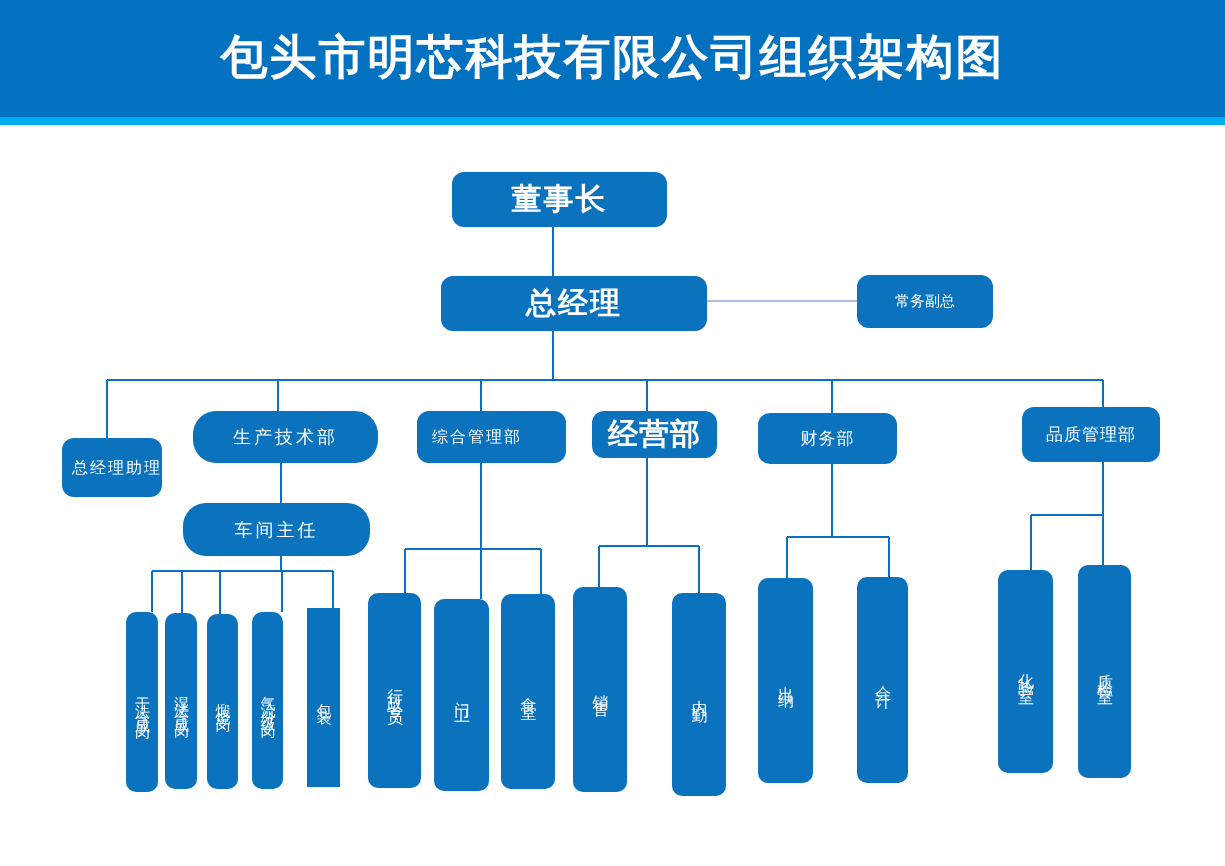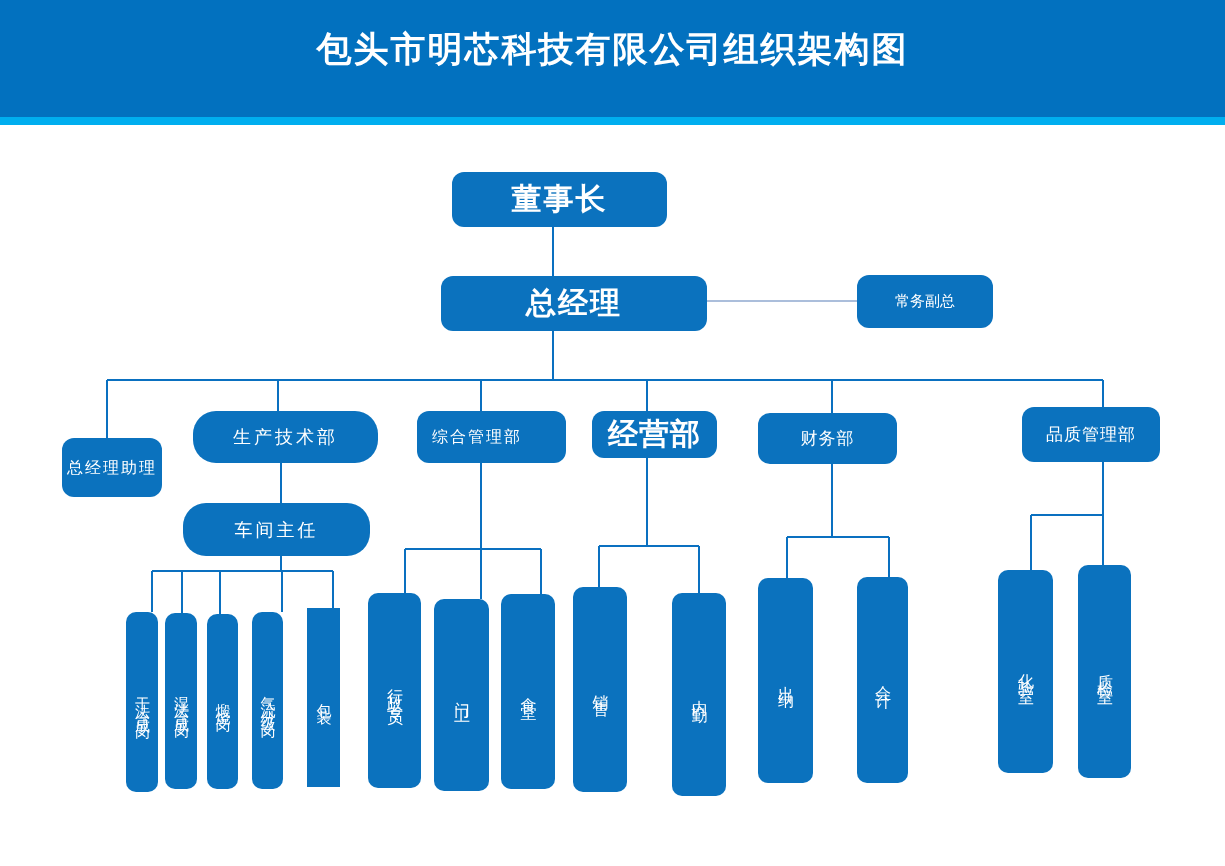--- a/index.html
+++ b/index.html
@@ -21,21 +21,21 @@
     left: 0; top: 0;
     width: 1225px;
     height: 117px;
     background: #0271BF;
   }
   .banner h1 {
     margin: 0;
     padding-top: 26px;
     text-align: center;
     color: #ffffff;
-    font-size: 35px;
+    font-size: 47px;
     font-weight: 900;
     letter-spacing: 2px;
     font-family: "Liberation Sans", sans-serif;
   }
   .stripe {
     position: absolute;
     left: 0; top: 117px;
     width: 1225px;
     height: 8px;
     background: #00AEEF;
@@ -65,21 +65,21 @@
     font-weight: bold;
     letter-spacing: 2px;
     font-family: "Liberation Sans", sans-serif;
   }
   .sans-sm { font-size: 15px; font-family: "Liberation Sans", sans-serif; }
   .sans-md { font-size: 17px; letter-spacing: 1px; font-family: "Liberation Sans", sans-serif; }
   .sans-bold-lg { font-size: 30px; font-weight: bold; letter-spacing: 1px; font-family: "Liberation Sans", sans-serif; }
   .serif-md { font-size: 18px; letter-spacing: 3px; font-family: "Liberation Serif", serif; border-radius: 23px; }
   .serif-sm { font-size: 16px; letter-spacing: 2px; font-family: "Liberation Serif", serif; }
   .left-text { justify-content: flex-start; padding-left: 15px; text-align: left; }
-  .wrap2 { line-height: 1.7; padding: 2px 0; }
+  .wrap2 { line-height: 1.7; padding: 2px 0; justify-content: flex-end; }
   
   .vert span {
     writing-mode: vertical-lr;
     text-orientation: upright;
     letter-spacing: 0.45em;
     font-family: "Liberation Serif", serif;
   }
   .v15 span { font-size: 15px; }
   .v16 span { font-size: 16px; }
 </style>

